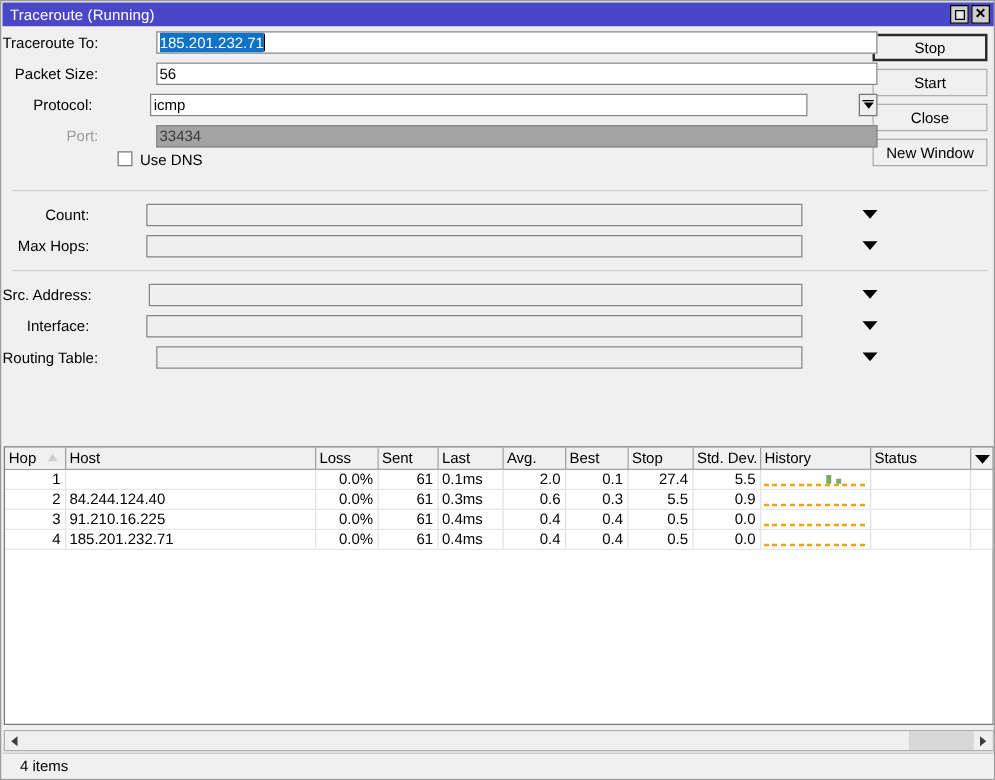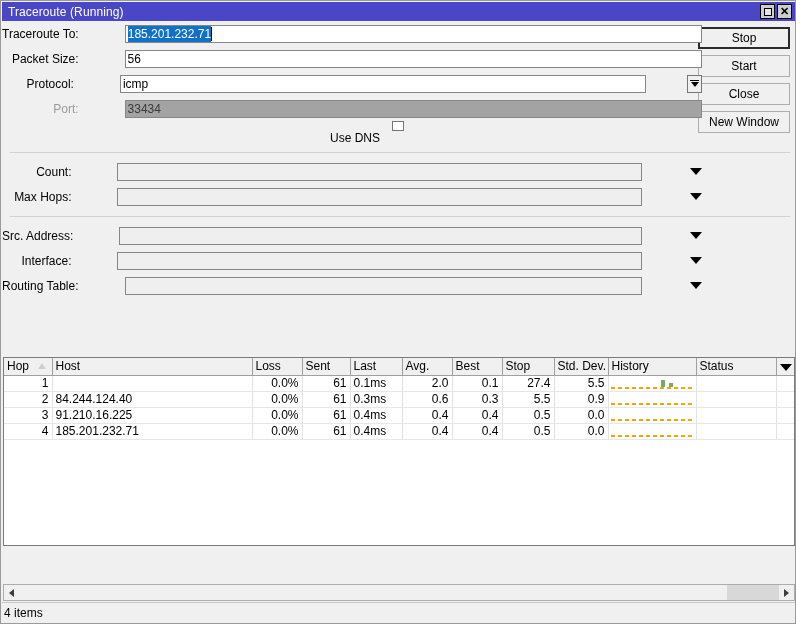--- a/index.html
+++ b/index.html
@@ -159,21 +159,21 @@
   .tri {
     width: 0; height: 0;
     border-left: 6px solid transparent;
     border-right: 6px solid transparent;
     border-top: 7px solid #000000;
     margin-left: 8px;
     cursor: pointer;
   }
 
   
-  .cbrow { display: flex; align-items: center; height: 24px; flex-direction: column; }
+  .cbrow { display: flex; align-items: flex-start; height: 24px; }
   .cb {
     width: 12px; height: 12px;
     border: 1px solid #767676;
     background: #ffffff;
     box-sizing: border-box;
     margin-left: 92px;
     cursor: pointer;
   }
   .cb-label { padding-left: 6px; font-size: 12px; }
 
@@ -184,21 +184,21 @@
     margin: 7px 8px 6px 8px;
     width: 780px;
   }
 
   
   .table-wrap {
     position: absolute;
     left: 2px;
     top: 356px;
     width: 792px;
-    height: 189px;
+    height: 223px;
     background: #ffffff;
     border: 1px solid #7a7a7a;
     box-sizing: border-box;
     overflow: hidden;
   }
   table.grid {
     border-collapse: collapse;
     width: 790px;
     table-layout: fixed;
     font-size: 12px;
@@ -328,21 +328,21 @@
     position: absolute;
     left: 1px;
     top: 601px;
     width: 794px;
     height: 21px;
     background: #f0f0f0;
     border-top: 1px solid #c8c8c8;
     box-sizing: border-box;
     display: flex;
     align-items: center;
-    padding-left: 2px;
+    padding-left: 14px;
     font-size: 12px;
     color: #000;
   }
 
   
   .btnstack {
     position: absolute;
     right: 5px;
     top: 26px;
     width: 92px;

